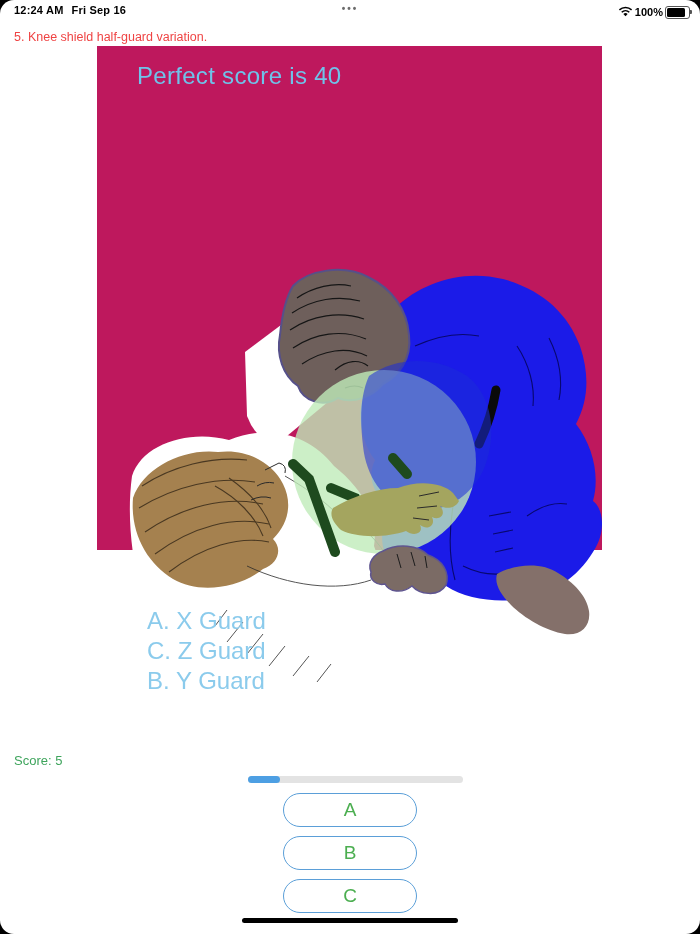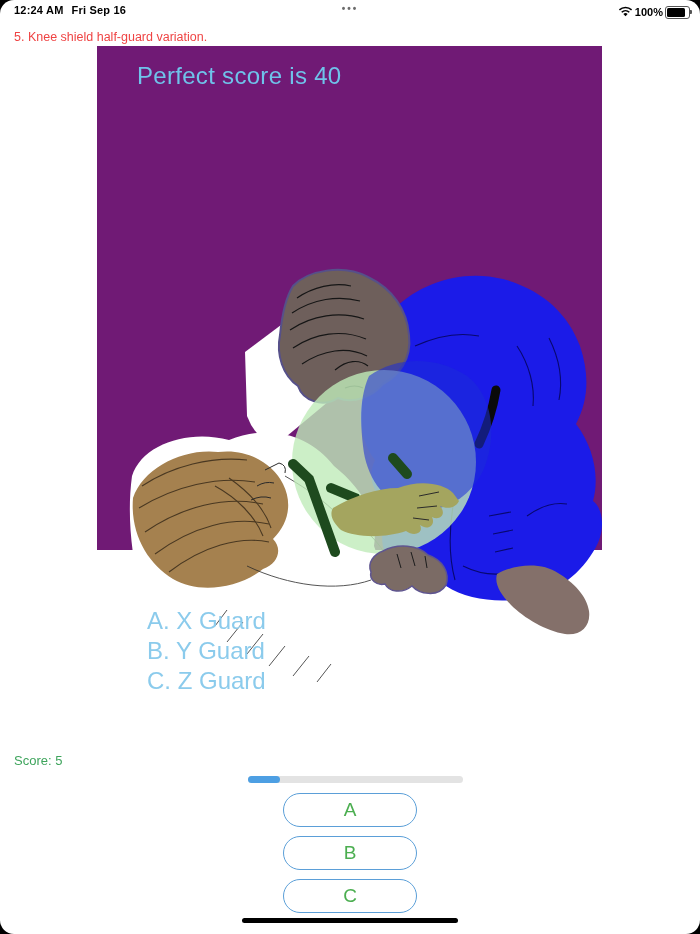--- a/index.html
+++ b/index.html
@@ -19,21 +19,21 @@
   .sb-dots{position:absolute;left:50%;top:3px;transform:translateX(-50%);
     font-size:10px;color:#6b6b6b;letter-spacing:2px;font-weight:bold;cursor:pointer;}
   .sb-right{position:absolute;right:10px;top:3px;display:flex;align-items:center;gap:2px;}
   .sb-pct{font-size:11px;font-weight:bold;color:#000;}
   .battery{position:relative;width:23px;height:11px;border:1px solid #555;border-radius:3px;}
   .battery .fill{position:absolute;left:1px;top:1px;bottom:1px;width:18px;background:#000;border-radius:1.5px;}
   .battery .nub{position:absolute;right:-3px;top:3px;width:2px;height:4px;background:#555;border-radius:0 1px 1px 0;}
   
   .question{position:absolute;left:14px;top:30px;font-size:12.5px;color:#ef4444;}
   
-  .panel{position:absolute;left:97px;top:46px;width:505px;height:504px;background:#701a75;}
+  .panel{position:absolute;left:97px;top:46px;width:505px;height:504px;background:#be185d;}
   .panel-header{position:absolute;left:40px;top:16px;font-size:24px;color:#6fc3ea;letter-spacing:.3px;}
   .panel-svg{position:absolute;left:0;top:0;width:505px;height:706px;}
   .options{position:absolute;left:44px;top:560px;font-size:24px;line-height:30px;color:#8bcbec;margin-left:6px;}
   
   .score{position:absolute;left:14px;top:753px;font-size:13px;color:#3ea45c;}
   .progress{position:absolute;left:248px;top:776px;width:215px;height:7px;background:#e3e3e3;border-radius:4px;}
   .progress .pfill{position:absolute;left:0;top:0;bottom:0;width:15%;background:#4d9fe3;border-radius:4px;}
   .abtn{position:absolute;left:283px;width:134px;height:34px;box-sizing:border-box;
     background:#fff;border:1.5px solid #5b9fd8;border-radius:17px;
     color:#4bae50;font-size:19px;font-family:inherit;cursor:pointer;
@@ -179,22 +179,22 @@
         <g stroke="#1c1c1c" stroke-width="1" fill="none">
           <path d="M300,508 l4,14 M314,506 l4,14 M328,510 l2,12"></path>
         </g>
       </g>
     </svg>
 
     <div class="panel-header">Perfect score is 40</div>
 
     <div class="options">
       <div>A. X Guard</div>
+      <div>C. Z Guard</div>
       <div>B. Y Guard</div>
-      <div>C. Z Guard</div>
     </div>
   </div>
 
   <div class="score">Score: 5</div>
 
   <div class="progress">
     <div class="pfill" style="width: 15%;"></div>
   </div>
 
   <button class="abtn b1">A</button>

